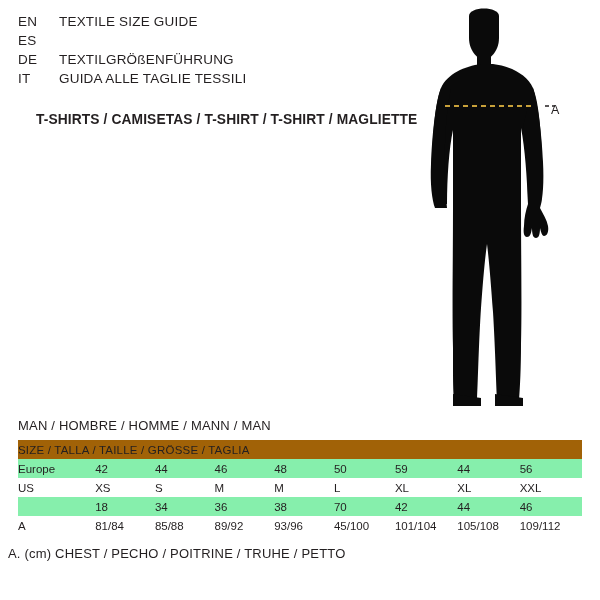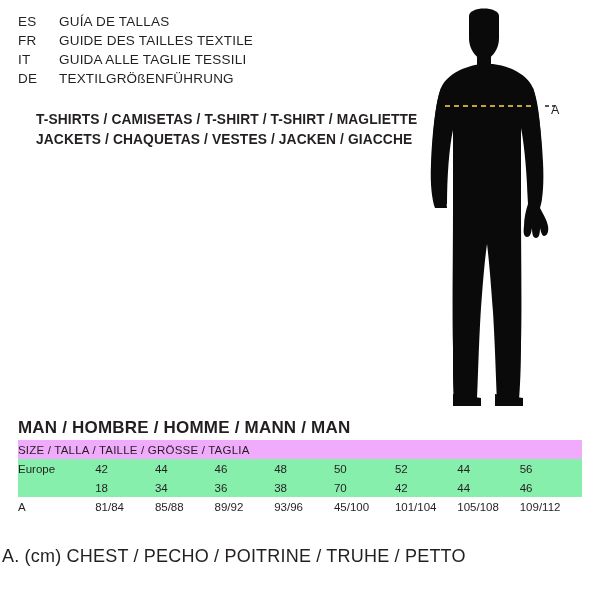--- a/index.html
+++ b/index.html
@@ -78,86 +78,84 @@
     font-size: 12.5px;
     letter-spacing: 0.5px;
     color: #231f20;
   }
 
   
   .man-title {
     position: absolute;
     left: 18px;
     top: 418px;
-    font-size: 17px;
-    font-weight: bold;
+    font-size: 13px;
+    font-weight: normal;
     letter-spacing: 0.2px;
     text-align: right;
   }
 
   table.size-table {
     position: absolute;
     left: 18px;
     top: 440px;
     width: 564px;
     border-collapse: collapse;
     font-size: 11.5px;
   }
   table.size-table td {
     padding: 0;
     height: 19px;
     vertical-align: middle;
     text-align: left;
   }
   .row-head td {
-    background: #f0abfc;
+    background: #a16207;
     font-size: 11.5px;
     letter-spacing: 0.2px;
   }
   .row-shade td { background: #86efac; }
   .row-plain td { background: #ffffff; }
 
   td.c0 { width: 88px; padding-left: 3px; }
   td.cv { width: 68px; margin-left: 38px; }
 
   .footnote {
     position: absolute;
-    left: 2px;
+    left: 8px;
     top: 546px;
-    font-size: 18px;
+    font-size: 13px;
     letter-spacing: 0.2px;
   }
 </style>
 </head>
 <body>
 
 <div class="page">
 
   <div class="lang-block">
     <div class="lang-row">
+      <span class="lang-code">EN</span>
+      <span class="lang-text">TEXTILE SIZE GUIDE</span>
+    </div>
+    <div class="lang-row">
       <span class="lang-code">ES</span>
-      <span class="lang-text">GUÍA DE TALLAS</span>
-    </div>
-    <div class="lang-row">
-      <span class="lang-code">FR</span>
-      <span class="lang-text">GUIDE DES TAILLES TEXTILE</span>
+    </div>
+    <div class="lang-row">
+      <span class="lang-code">DE</span>
+      <span class="lang-text">TEXTILGRÖßENFÜHRUNG</span>
     </div>
     <div class="lang-row">
       <span class="lang-code">IT</span>
       <span class="lang-text">GUIDA ALLE TAGLIE TESSILI</span>
     </div>
-    <div class="lang-row">
-      <span class="lang-code">DE</span>
-      <span class="lang-text">TEXTILGRÖßENFÜHRUNG</span>
-    </div>
   </div>
 
   <div class="cat-block">
     <div class="cat-line">T-SHIRTS / CAMISETAS / T-SHIRT / T-SHIRT / MAGLIETTE</div>
-    <div class="cat-line">JACKETS / CHAQUETAS / VESTES / JACKEN / GIACCHE</div>
   </div>
 
   <div class="figure-wrap">
     <svg width="200" height="400" viewBox="0 0 200 400" xmlns="http://www.w3.org/2000/svg" aria-hidden="true">
       <g fill="#0a0a0a">
 
         <path d="M74 8 C74 -2 104 -2 104 8 L104 30 C104 44 94 52 89 52 C84 52 74 44 74 30 Z"></path>
 
         <path d="M82 48 h14 v12 h-14 z"></path>
 
@@ -216,23 +214,34 @@
       <tr class="row-head">
         <td class="c0" colspan="9">SIZE / TALLA / TAILLE / GRÖSSE / TAGLIA</td>
       </tr>
       <tr class="row-shade">
         <td class="c0">Europe</td>
         <td class="cv">42</td>
         <td class="cv">44</td>
         <td class="cv">46</td>
         <td class="cv">48</td>
         <td class="cv">50</td>
-        <td class="cv">52</td>
+        <td class="cv">59</td>
         <td class="cv">44</td>
         <td class="cv">56</td>
+      </tr>
+      <tr class="row-plain">
+        <td class="c0">US</td>
+        <td class="cv">XS</td>
+        <td class="cv">S</td>
+        <td class="cv">M</td>
+        <td class="cv">M</td>
+        <td class="cv">L</td>
+        <td class="cv">XL</td>
+        <td class="cv">XL</td>
+        <td class="cv">XXL</td>
       </tr>
       <tr class="row-shade">
         <td class="c0"></td>
         <td class="cv">18</td>
         <td class="cv">34</td>
         <td class="cv">36</td>
         <td class="cv">38</td>
         <td class="cv">70</td>
         <td class="cv">42</td>
         <td class="cv">44</td>

